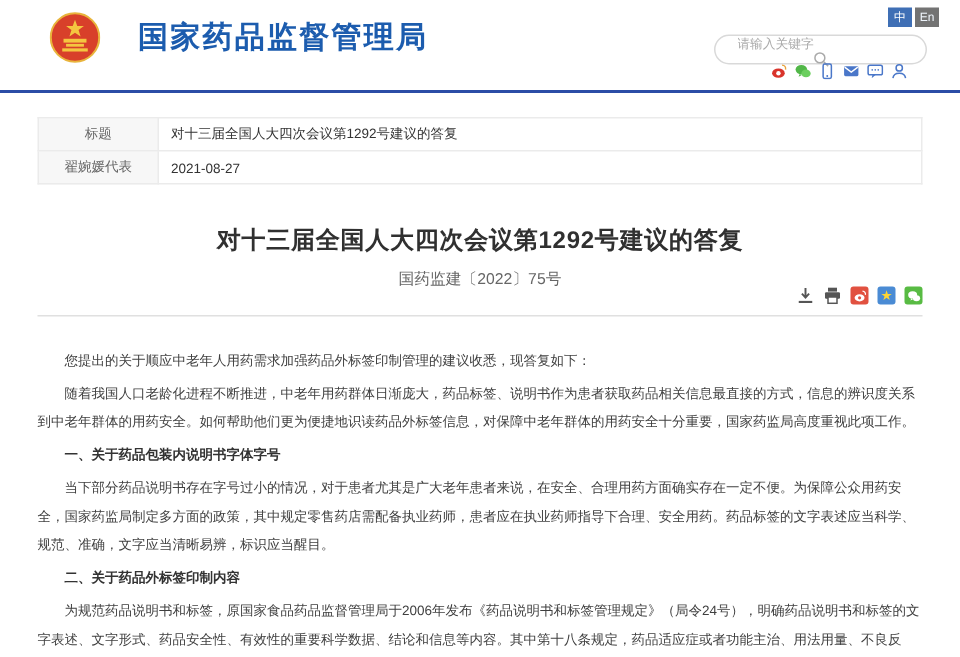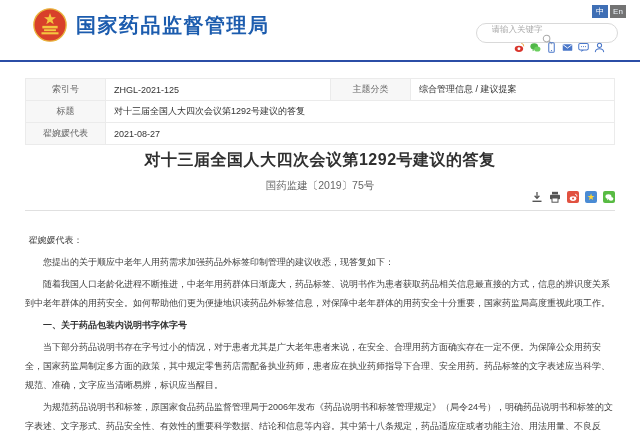--- a/index.html
+++ b/index.html
@@ -2,21 +2,21 @@
 <html><head>
 <meta charset="utf-8">
 <style>
   * { margin:0; padding:0; box-sizing:border-box; }
   html,body { background:#fff; }
   body { font-family:"Liberation Sans","DejaVu Sans",sans-serif; }
   .page { position:relative; width:640px; height:438px; background:#fff; overflow:hidden; }
 
   
   .header { position:relative; width:100%; height:62px; border-bottom:2px solid #2b4da6; background:#fff; }
-  .logo-wrap { position:absolute; left:33px; top:8px; display:flex; align-items:center; }
+  .logo-wrap { position:absolute; left:33px; top:8px; display:flex; align-items:center;gap:16px; }
   .emblem { width:34px; height:34px; }
   .brand-text { margin-left:9px; }
   .brand-cn { font-size:20px; font-weight:bold; color:#1c5cae; letter-spacing:1.5px; line-height:22px; }
   .brand-en { font-size:7.5px; color:#3d77bb; margin-top:2px; letter-spacing:0.2px; }
 
   .lang-toggle { position:absolute; right:14px; top:5px; display:flex; }
   .lang-btn { width:16px; height:13px; font-size:8px; line-height:13px; text-align:center; cursor:pointer; }
   .lang-zh { background:#3f6fb5; color:#fff; }
   .lang-en { background:#737373; color:#eef4fb; margin-left:2px; }
 
@@ -117,39 +117,33 @@
       </svg>
       <svg class="hicon" viewBox="0 0 12 12">
         <circle cx="6" cy="3.6" r="2.3" fill="none" stroke="#4a77c9" stroke-width="1.1"></circle>
         <path d="M1.4 11 Q1.8 7.4 6 7.4 Q10.2 7.4 10.6 11" fill="none" stroke="#4a77c9" stroke-width="1.1"></path>
       </svg>
     </div>
   </div>
 
   <table class="meta-table">
     <tbody>
-        <tr>
-      <td class="meta-label">索引号</td>
-      <td class="meta-value" style="width:225px;">ZHGL-2021-125</td>
-      <td class="meta-label">主题分类</td>
-      <td class="meta-value">综合管理信息 / 建议提案</td>
-    </tr>
     <tr>
       <td class="meta-label">标题</td>
       <td class="meta-value" colspan="3">对十三届全国人大四次会议第1292号建议的答复</td>
     </tr>
     <tr>
       <td class="meta-label">翟婉媛代表</td>
       <td class="meta-value" colspan="3">2021-08-27</td>
     </tr>
   </tbody>
     </table>
 
   <div class="article-title">对十三届全国人大四次会议第1292号建议的答复</div>
-  <div class="doc-number">国药监建〔2019〕75号</div>
+  <div class="doc-number">国药监建〔2022〕75号</div>
 
   <div class="toolbar">
     <svg class="tool-icon" viewBox="0 0 12 12">
       <path d="M6 1 L6 7 M3.6 4.8 L6 7.4 L8.4 4.8" fill="none" stroke="#555" stroke-width="1.3"></path>
       <rect x="1.5" y="9.6" width="9" height="1.4" fill="#555"></rect>
     </svg>
     <svg class="tool-icon" viewBox="0 0 12 12">
       <rect x="3" y="0.8" width="6" height="2.6" fill="#555"></rect>
       <rect x="1" y="3.8" width="10" height="4.4" rx="0.8" fill="#555"></rect>
       <rect x="3" y="7" width="6" height="4.2" fill="#fff" stroke="#555" stroke-width="1"></rect>
@@ -170,21 +164,21 @@
         <ellipse cx="8" cy="7.8" rx="3.2" ry="2.6" fill="#fff"></ellipse>
         <path d="M3.4 7.8 L2.6 9.8 L5 8.6 Z" fill="#fff"></path>
       </svg>
     </div>
   </div>
 
   <div class="head-divider"></div>
 
 
   <div class="body-text">
-    <p class="p-salutation">翟婉媛代表：</p>
     <p class="p-indent">您提出的关于顺应中老年人用药需求加强药品外标签印制管理的建议收悉，现答复如下：</p>
     <p class="p-indent">随着我国人口老龄化进程不断推进，中老年用药群体日渐庞大，药品标签、说明书作为患者获取药品相关信息最直接的方式，信息的辨识度关系到中老年群体的用药安全。如何帮助他们更为便捷地识读药品外标签信息，对保障中老年群体的用药安全十分重要，国家药监局高度重视此项工作。</p>
     <p class="p-heading">一、关于药品包装内说明书字体字号</p>
     <p class="p-indent">当下部分药品说明书存在字号过小的情况，对于患者尤其是广大老年患者来说，在安全、合理用药方面确实存在一定不便。为保障公众用药安全，国家药监局制定多方面的政策，其中规定零售药店需配备执业药师，患者应在执业药师指导下合理、安全用药。药品标签的文字表述应当科学、规范、准确，文字应当清晰易辨，标识应当醒目。</p>
+    <p class="p-heading">二、关于药品外标签印制内容</p>
     <p class="p-indent">为规范药品说明书和标签，原国家食品药品监督管理局于2006年发布《药品说明书和标签管理规定》（局令24号），明确药品说明书和标签的文字表述、文字形式、药品安全性、有效性的重要科学数据、结论和信息等内容。其中第十八条规定，药品适应症或者功能主治、用法用量、不良反应、禁忌、注意事项不能全部注明的，应当标出主要内容并注明“详见说明书”字样，不得仅注明“详见说明书”。注明的“主要内容”应当与说明书中的描述用语一致，不得修改和扩大范围。适应症或者功能主治等项目难以标出主要内容或者标出主要内容易引起误用的，可以仅注明“详见说明书”。</p>
   </div>
 
 </div>
 
 </body></html>

